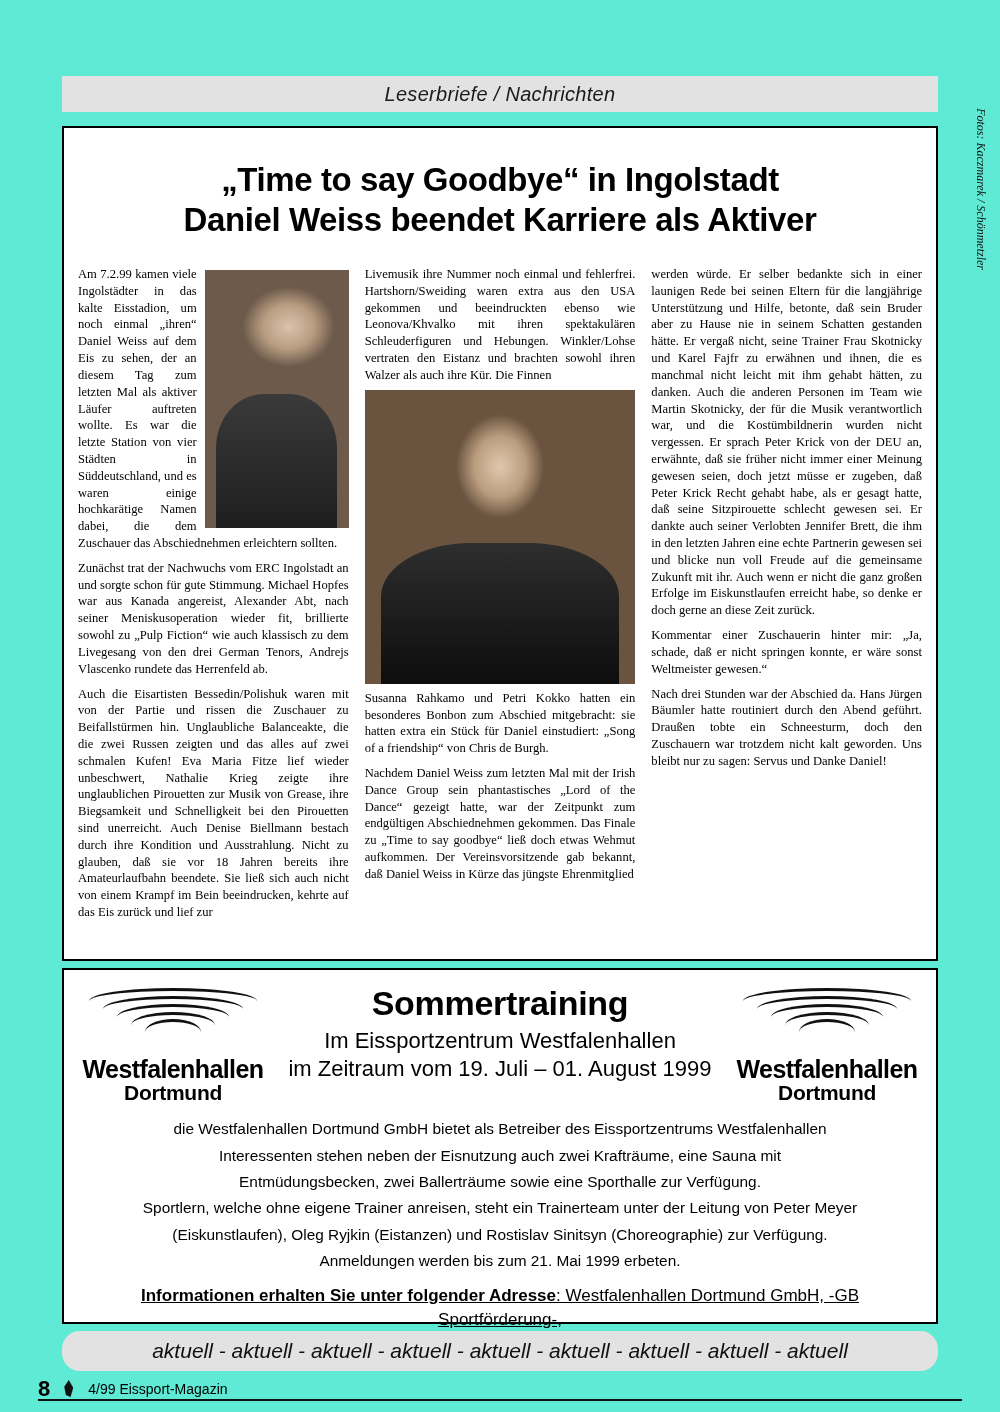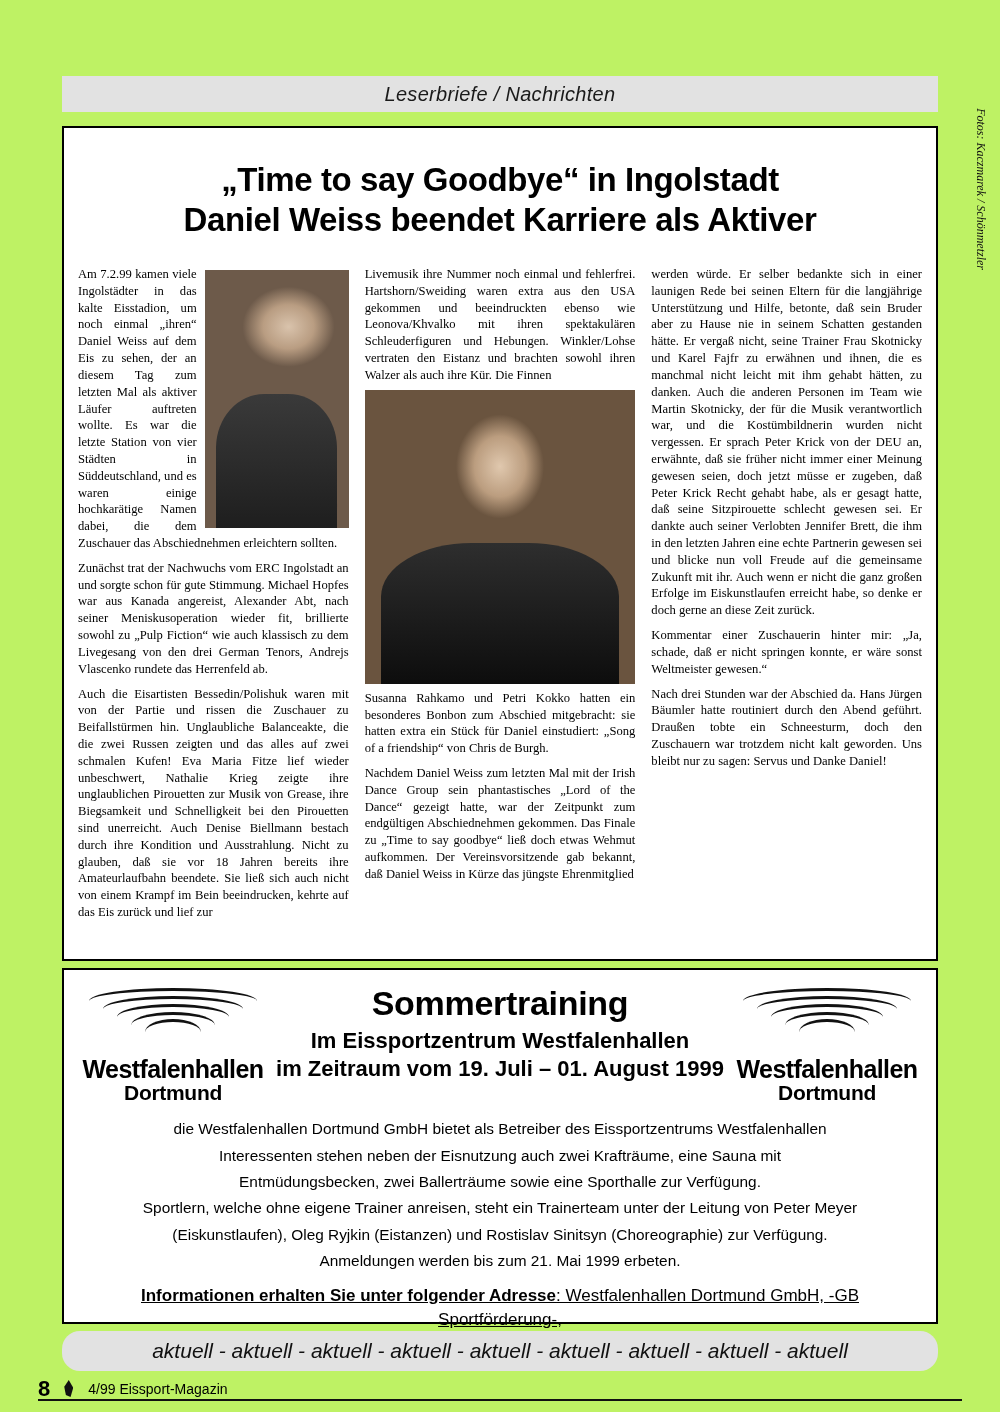--- a/index.html
+++ b/index.html
@@ -12,21 +12,21 @@
     height: 1412px;
     font-family: "Liberation Serif", serif;
     color: #000;
     position: relative;
     overflow: hidden;
   }
   .page {
     position: relative;
     width: 1000px;
     height: 1412px;
-    background: #bef264;
+    background: #5eead4;
   }
 
   
   .header-band {
     position: absolute;
     left: 62px;
     top: 76px;
     width: 876px;
     height: 36px;
     background: #e2e2e2;
@@ -225,21 +225,21 @@
     padding-top: 2px;
   }
   .ad-title {
     font-size: 34px;
     font-weight: bold;
     letter-spacing: -0.3px;
     margin-bottom: 4px;
   }
   .ad-sub1, .ad-sub2 {
     font-size: 22px;
-    font-weight: bold;
+    font-weight: normal;
     line-height: 1.28;
   }
   .ad-body {
     padding: 14px 34px 0 34px;
     text-align: center;
     font-size: 15.4px;
     line-height: 1.45;
   }
   .ad-body p { margin: 0 0 4px 0; }
   .ad-contact {

